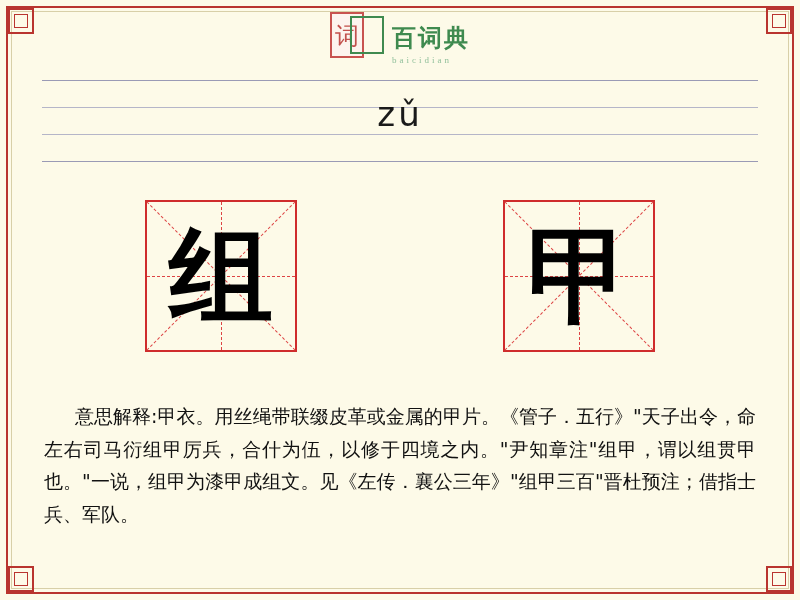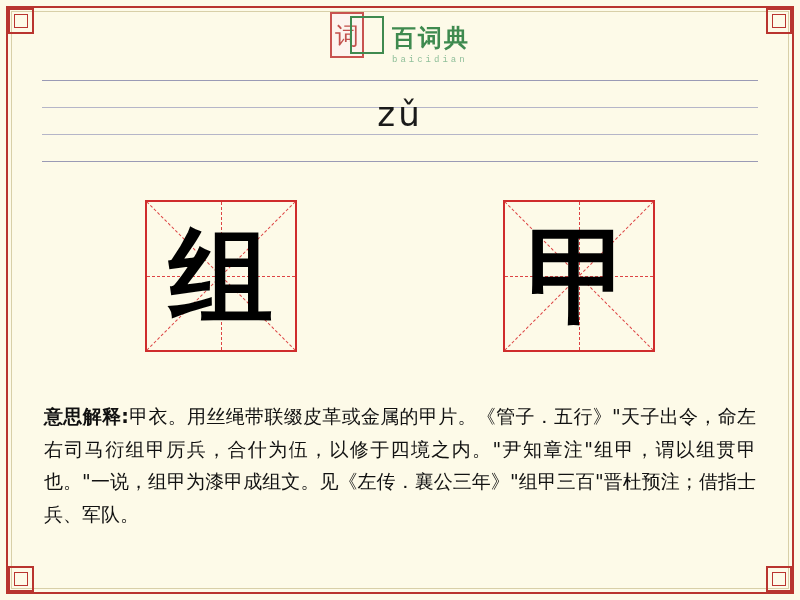--- a/index.html
+++ b/index.html
@@ -115,21 +115,21 @@
     line-height: 1;
     font-family: "DejaVu Sans", sans-serif;
   }
   .logo-sub {
     position: absolute;
     left: 62px;
     top: 43px;
     font-size: 9px;
     color: #8fbf9a;
     letter-spacing: 3px;
-    font-family: Liberation Mono, monospace;
+    font-family: Liberation Serif, serif;
   }
 
   
   .ruled {
     position: absolute;
     left: 42px;
     top: 80px;
     width: 716px;
     height: 82px;
   }
@@ -237,21 +237,22 @@
     left: 44px;
     top: 400px;
     width: 712px;
     font-size: 19px;
     line-height: 1.72;
     color: #111;
     font-family: "DejaVu Sans", sans-serif;
     text-align: justify;
   }
   .explain .label {
-    font-weight: bold;
+    font-weight: normal;
+    margin-left: 31px;
   }
 </style>
 </head>
 <body>
 
 <div class="page">
 
   <div class="frame-outer"></div>
   <div class="frame-inner"></div>
   <div class="corner tl"></div>

